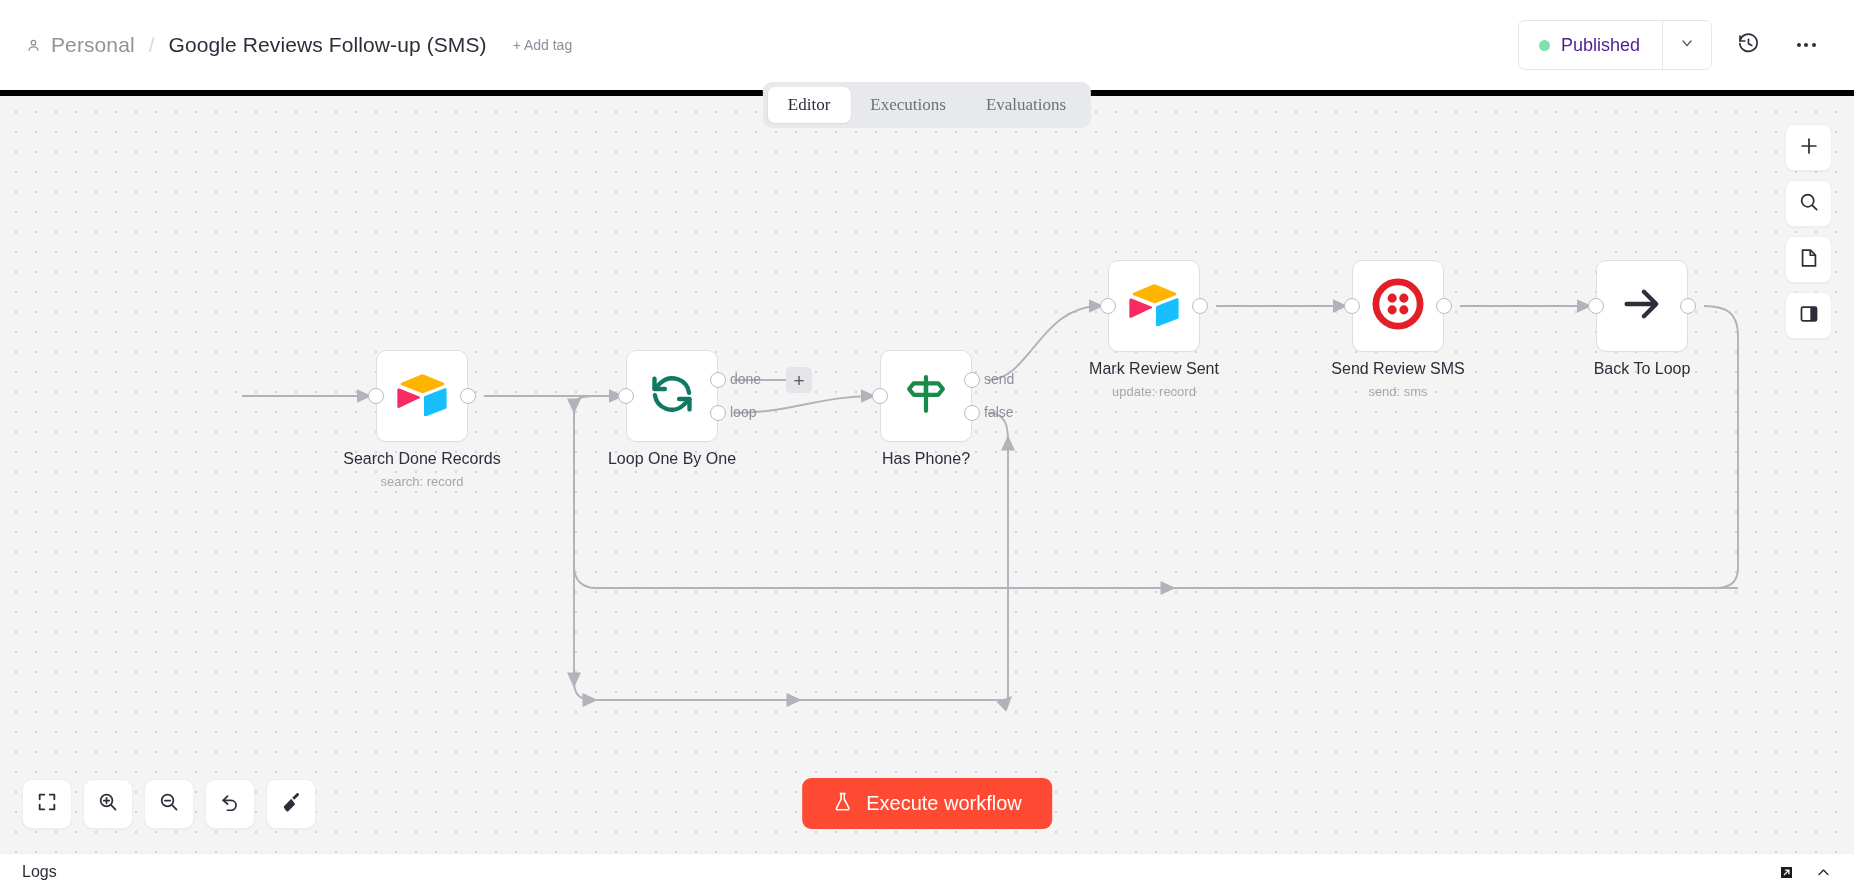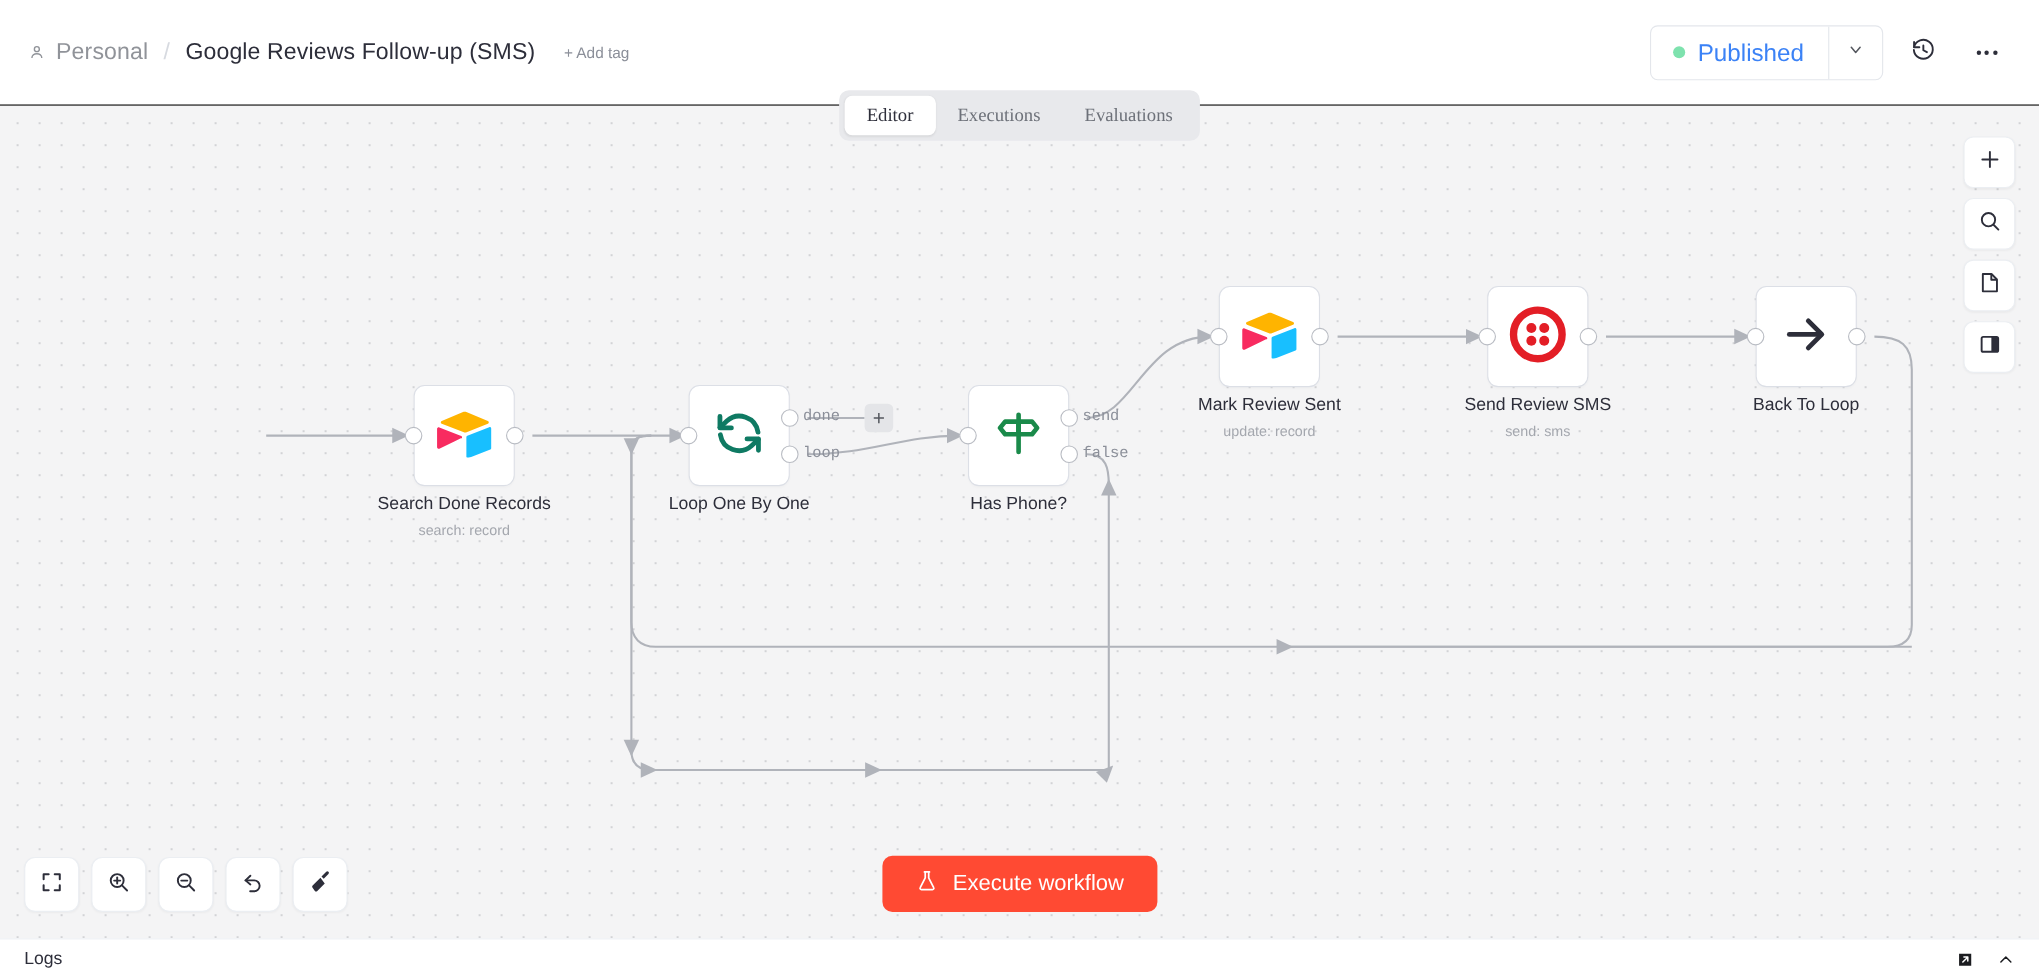--- a/index.html
+++ b/index.html
@@ -9,21 +9,21 @@
     background: #ffffff;
     overflow: hidden;
   }
   .app { position: relative; width: 1854px; height: 890px; }
 
   
   .header {
     position: absolute; top: 0; left: 0;
     width: 1854px; height: 96px;
     background: #ffffff;
-    border-bottom: 1px solid #000000;
+    border-bottom: 6px solid #000000;
     display: flex; align-items: center;
     padding: 0 26px;
     z-index: 40;
   }
   .breadcrumb { display: flex; align-items: center; gap: 10px; }
   .person-icon { width: 15px; height: 15px; display: block; }
   .bc-personal {
     font-size: 21px; color: #909399; letter-spacing: .1px;
   }
   .bc-sep { font-size: 21px; color: #d7dae0; padding: 0 4px; }
@@ -40,21 +40,21 @@
   .pub-group {
     display: flex; align-items: stretch;
     border: 1px solid #e3e6eb; border-radius: 7px;
     height: 50px; overflow: hidden; background: #fff;
   }
   .pub-main {
     display: flex; align-items: center; gap: 11px;
     padding: 0 22px 0 20px; cursor: pointer;
   }
   .pub-dot { width: 11px; height: 11px; border-radius: 50%; background: #7ee2ae; }
-  .pub-label { font-size: 22px; color: #3b82f6; }
+  .pub-label { font-size: 18px; color: #4c1d95; }
   .pub-caret {
     width: 49px; border-left: 1px solid #e3e6eb;
     display: flex; align-items: center; justify-content: center; cursor: pointer;
   }
   .hdr-icon-btn {
     width: 44px; height: 44px; display: flex; align-items: center; justify-content: center;
     cursor: pointer; margin-left: 14px; border-radius: 6px;
   }
   .dots { display: flex; gap: 3.5px; }
   .dots i { width: 4px; height: 4px; border-radius: 50%; background: #2d2e3a; display: block; }
@@ -104,21 +104,21 @@
     position: absolute; top: 124px; left: 50%; transform: translateX(-50%);
     font-size: 13px; color: #a4a7ae; white-space: nowrap; text-align: center;
   }
   .port {
     position: absolute; width: 16px; height: 16px; border-radius: 50%;
     background: #ffffff; border: 1.5px solid #b9bcc3; top: 38px;
   }
   .port.in  { left: -8px; }
   .port.out { right: -8px; }
   .port-label {
-    position: absolute; font-size: 14px; color: #8b8f99; white-space: nowrap; font-family: Liberation Mono, monospace;
+    position: absolute; font-size: 14px; color: #8b8f99; white-space: nowrap;
   }
   .bolt { position: absolute; left: -33px; top: 30px; }
   .plus-stub {
     position: absolute; width: 26px; height: 26px; border-radius: 5px;
     background: #e4e5e8; display: flex; align-items: center; justify-content: center;
     color: #55585f; font-size: 19px; line-height: 1; cursor: pointer;
   }
 
   
   .right-tools {

